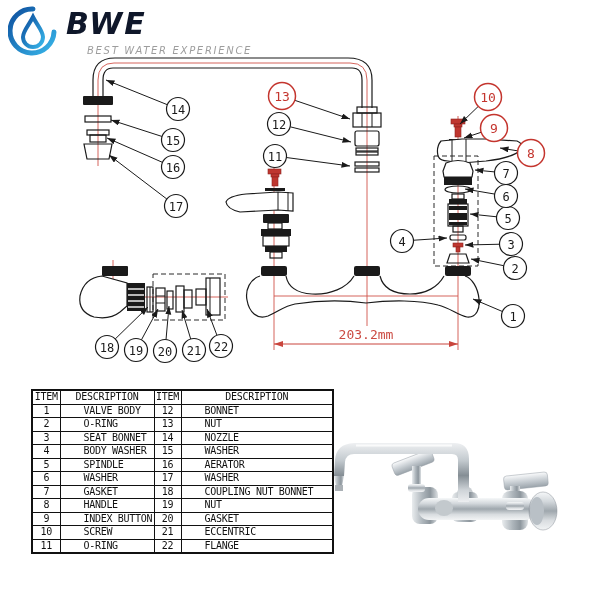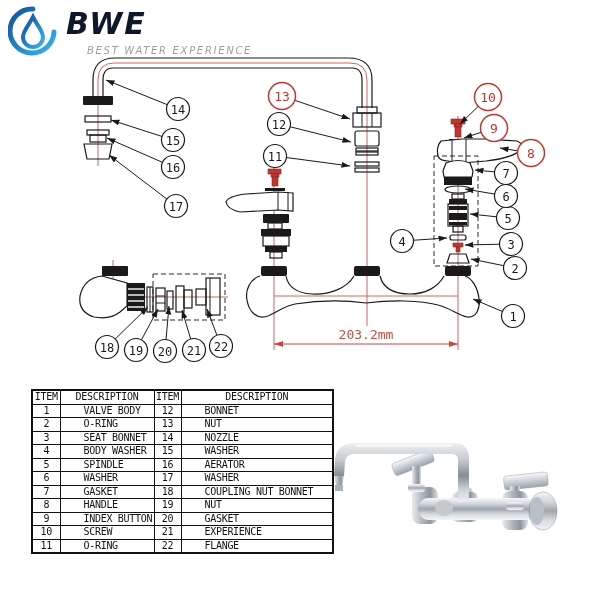--- a/index.html
+++ b/index.html
@@ -326,21 +326,21 @@
         <tr>
           <td class="item">9</td>
           <td class="desc">INDEX BUTTON</td>
           <td class="item">20</td>
           <td class="desc">GASKET</td>
         </tr>
         <tr>
           <td class="item">10</td>
           <td class="desc">SCREW</td>
           <td class="item">21</td>
-          <td class="desc">EXPERIENCE</td>
+          <td class="desc">ECCENTRIC</td>
         </tr>
         <tr>
           <td class="item">11</td>
           <td class="desc">O-RING</td>
           <td class="item">22</td>
           <td class="desc">FLANGE</td>
         </tr>
       </tbody>
 </table>
 

